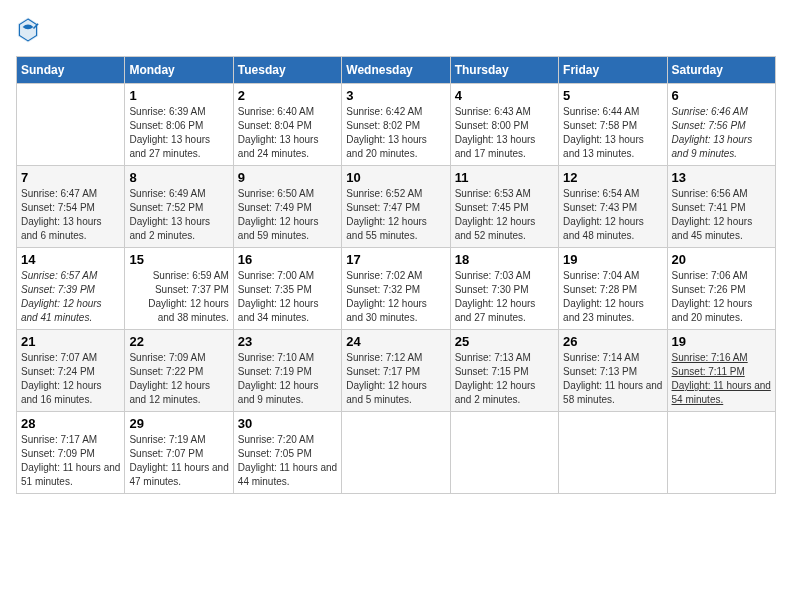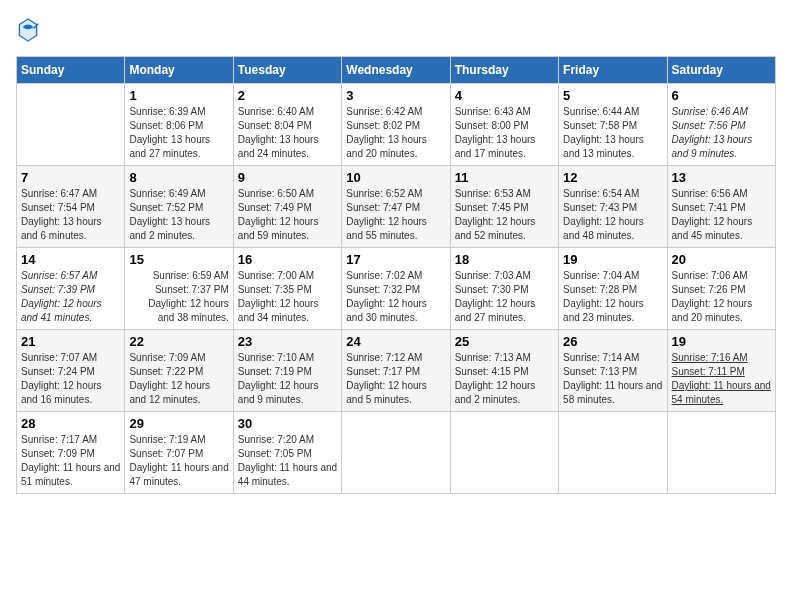--- a/index.html
+++ b/index.html
@@ -270,21 +270,21 @@
         </td>
         <td>
           <div class="day-number">24</div>
           <div class="day-info" style="white-space: pre-line;">Sunrise: 7:12 AM
 Sunset: 7:17 PM
 Daylight: 12 hours and 5 minutes.</div>
         </td>
         <td>
           <div class="day-number">25</div>
           <div class="day-info" style="white-space: pre-line;">Sunrise: 7:13 AM
-Sunset: 4:15 PM
+Sunset: 7:15 PM
 Daylight: 12 hours and 2 minutes.</div>
         </td>
         <td>
           <div class="day-number">26</div>
           <div class="day-info" style="white-space: pre-line;">Sunrise: 7:14 AM
 Sunset: 7:13 PM
 Daylight: 11 hours and 58 minutes.</div>
         </td>
         <td>
           <div class="day-number">19</div>

